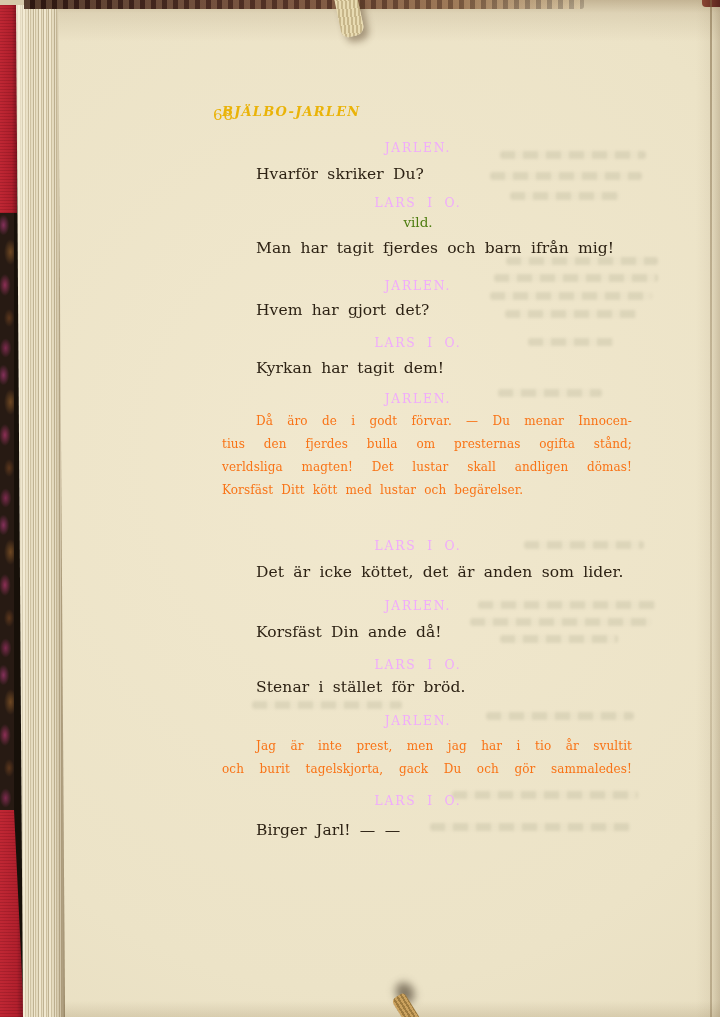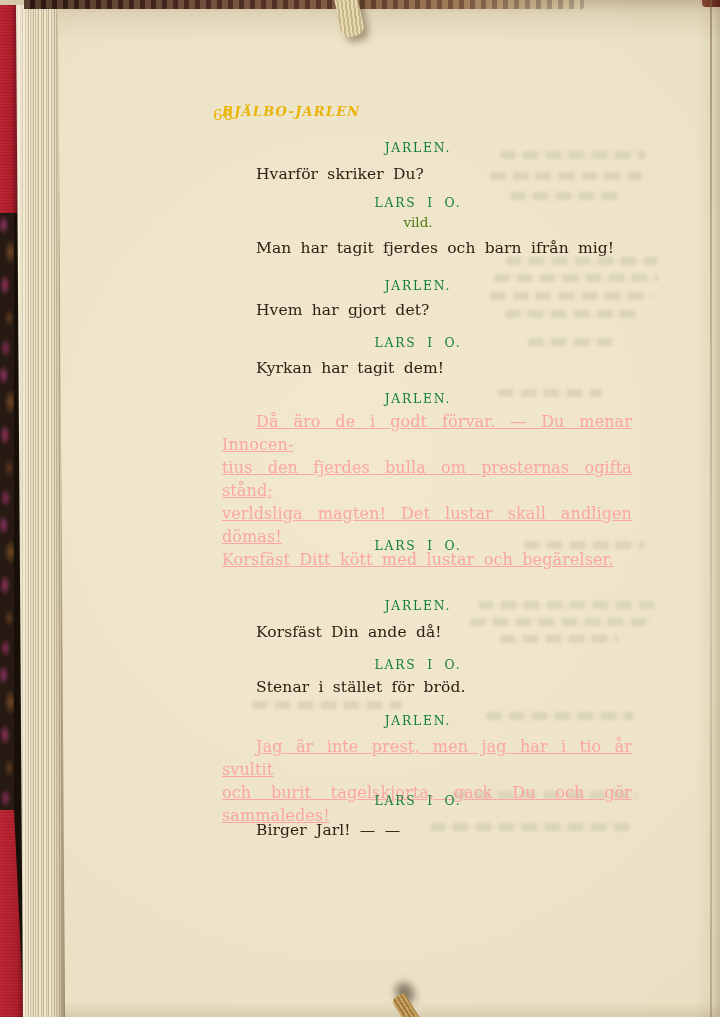--- a/index.html
+++ b/index.html
@@ -107,34 +107,34 @@
   
   .header{position:absolute;left:222px;top:104px;width:410px;height:22px;color:#eab308;}
   .pagenum{position:absolute;left:-9px;top:2px;font-size:15px;letter-spacing:1px;}
   .title{
     font-style:italic;font-weight:bold;
     font-size:13px;letter-spacing:1.2px;padding-right:6px;
   }
   .speaker{
     position:absolute;left:222px;width:410px;box-sizing:border-box;padding-right:18px;
     text-align:center;font-size:12.3px;letter-spacing:1.8px;word-spacing:5px;
-    color:#15803d;
+    color:#f0abfc;
   }
   .direction{
     position:absolute;left:222px;width:410px;box-sizing:border-box;padding-right:18px;
     text-align:center;font-size:13.5px;color:#4d7c0f;
   }
   .line{
     position:absolute;left:222px;width:410px;
     font-size:15.5px;line-height:23px;word-spacing:4.2px;letter-spacing:0.1px;
     color:#2d2214;
   }
   .para{position:absolute;left:222px;width:410px;}
   .para .pline{
-    font-size:16px;line-height:23px;word-spacing:4.2px;letter-spacing:0.1px;color:#fca5a5;text-decoration:underline;
+    font-size:12px;line-height:23px;word-spacing:4.2px;letter-spacing:0.1px;color:#f97316;
   }
   .indent{text-indent:34px;}
   .stretch{text-align:justify;text-align-last:justify;}
 
   
   .ghost{
     position:absolute;height:8px;border-radius:3px;
     background:repeating-linear-gradient(90deg, rgba(120,122,94,0.38) 0 15px, rgba(120,122,94,0.06) 15px 23px);
     filter:blur(1.6px);opacity:0.40;
   }
@@ -184,20 +184,21 @@
 
   <div class="speaker" style="top:392px">JARLEN.</div>
   <div class="para" style="top:410px">
     <div class="pline indent stretch">Då äro de i godt förvar. — Du menar Innocen-</div>
     <div class="pline stretch">tius den fjerdes bulla om presternas ogifta stånd;</div>
     <div class="pline stretch">verldsliga magten! Det lustar skall andligen dömas!</div>
     <div class="pline">Korsfäst Ditt kött med lustar och begärelser.</div>
   </div>
 
   <div class="speaker" style="top:539px">LARS I O.</div>
+  <div class="line indent" style="top:561px">Det är icke köttet, det är anden som lider.</div>
 
   <div class="speaker" style="top:599px">JARLEN.</div>
   <div class="line indent" style="top:621px">Korsfäst Din ande då!</div>
 
   <div class="speaker" style="top:658px">LARS I O.</div>
   <div class="line indent" style="top:676px">Stenar i stället för bröd.</div>
 
   <div class="speaker" style="top:714px">JARLEN.</div>
   <div class="para" style="top:735px">
     <div class="pline indent stretch">Jag är inte prest, men jag har i tio år svultit</div>

